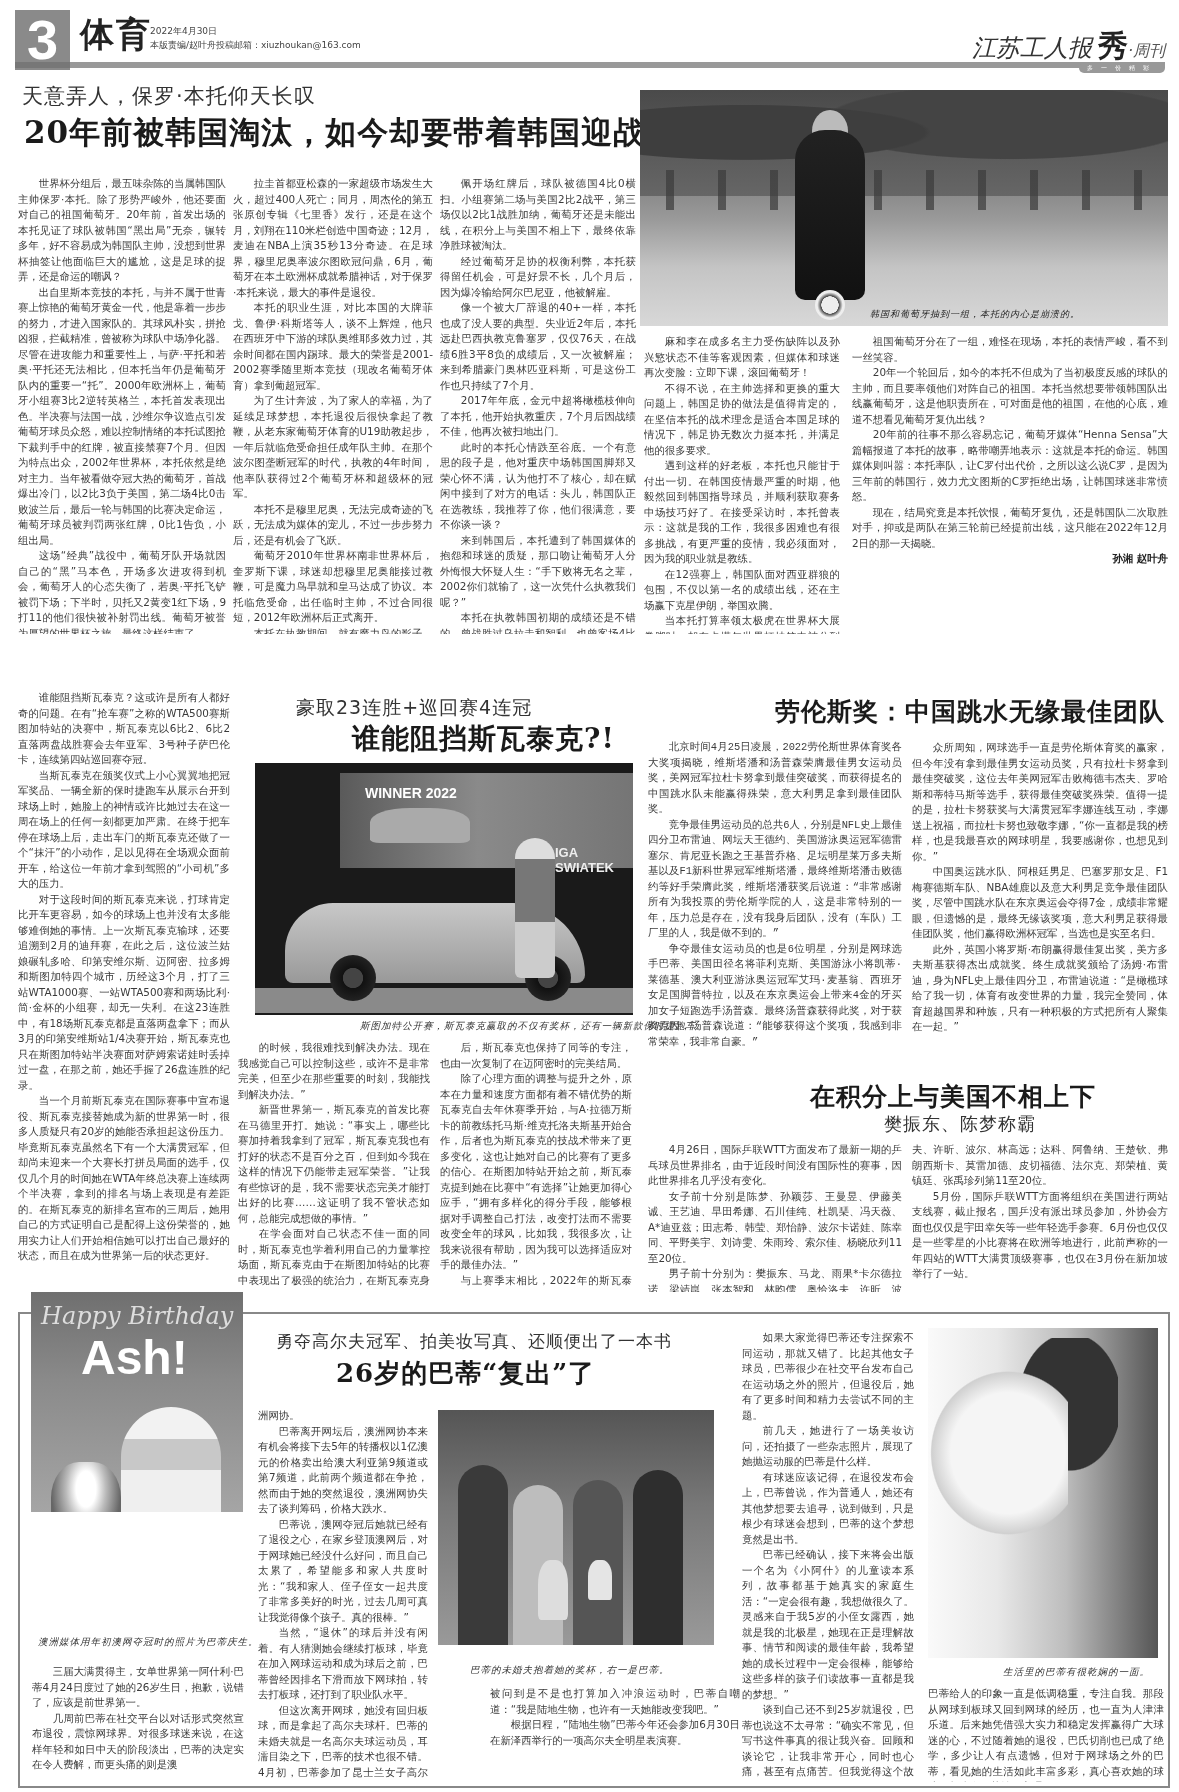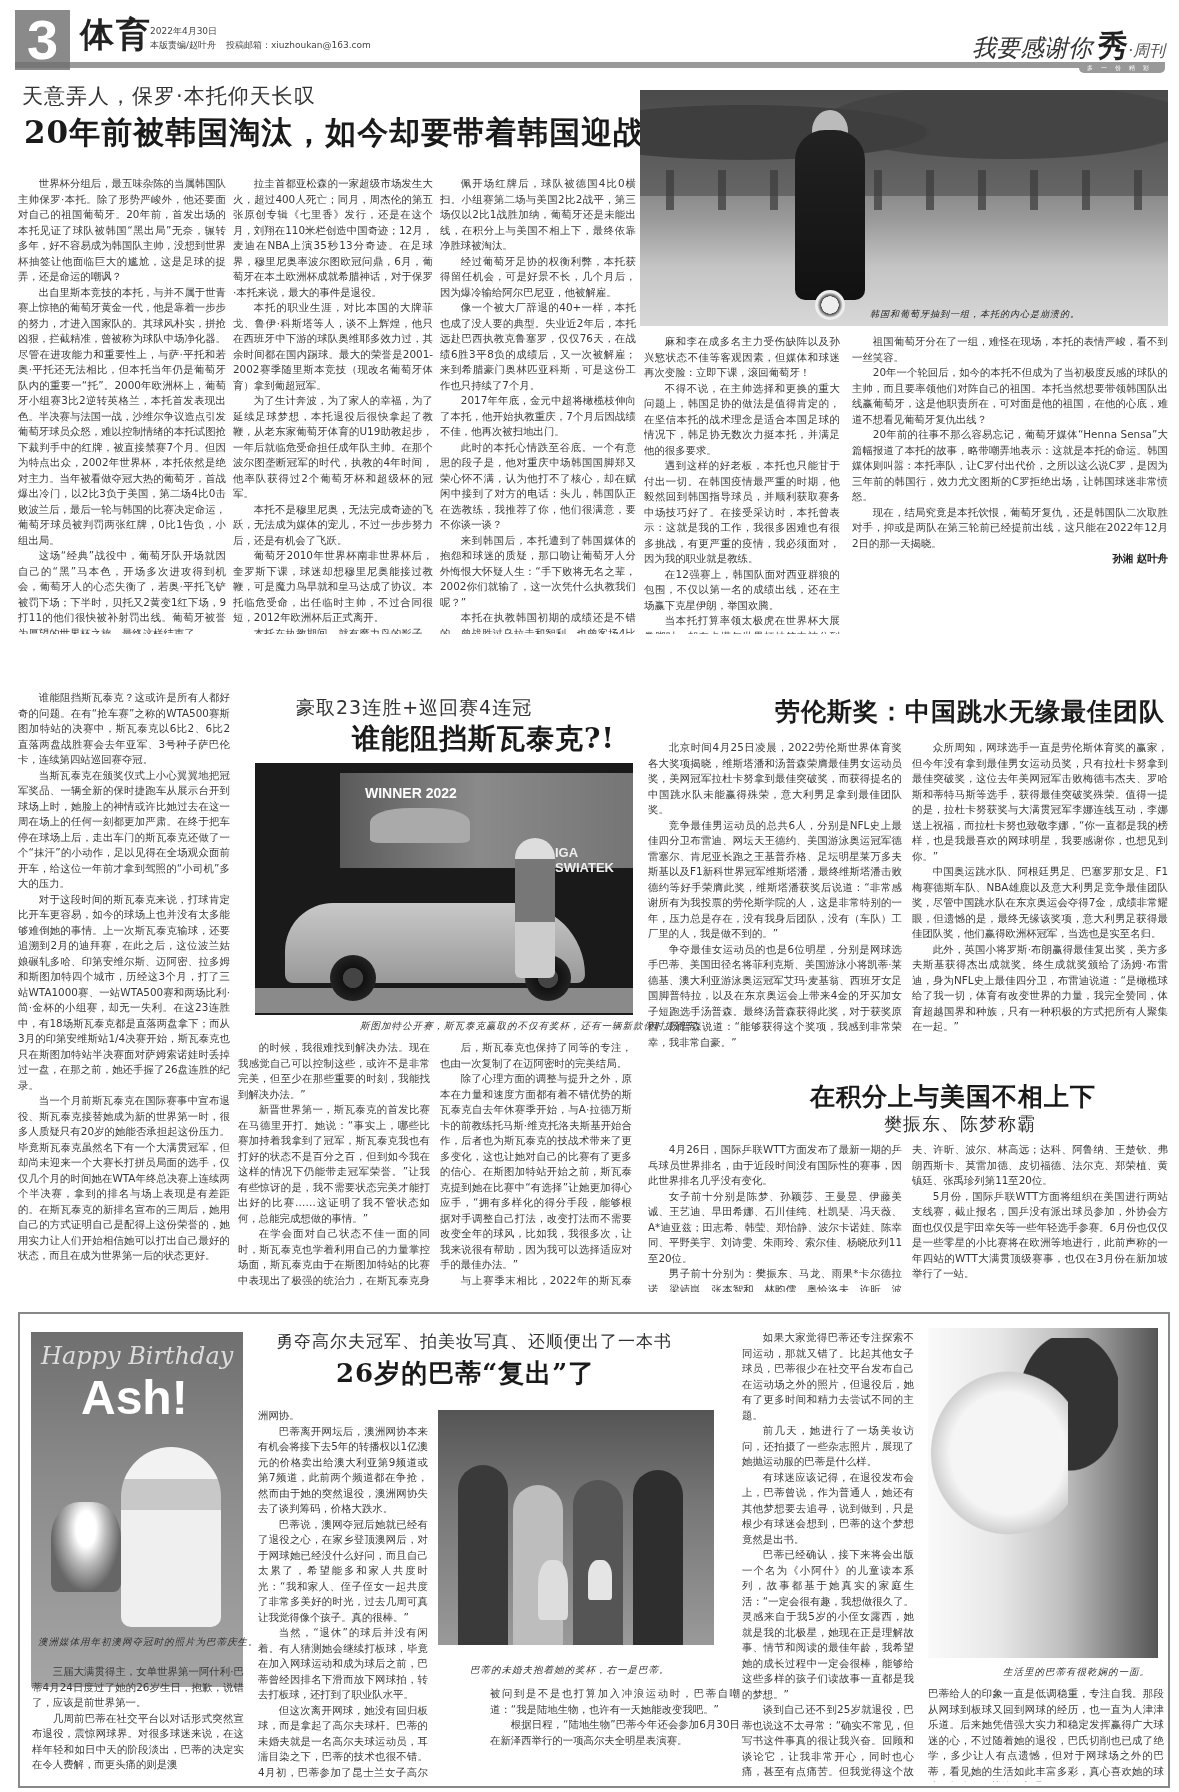--- a/index.html
+++ b/index.html
@@ -3,21 +3,21 @@
 <meta charset="utf-8">
 <style>
   * { box-sizing: border-box; margin: 0; padding: 0; }
   html, body { width: 1179px; height: 1792px; background: #fff; overflow: hidden; }
   body { font-family: "DejaVu Sans", sans-serif; color: #333; position: relative; }
 
   .masthead { position: absolute; left: 0; top: 0; width: 1179px; height: 72px; }
   .page-num { position: absolute; left: 15px; top: 10px; width: 55px; height: 60px; background: #8a8a8a; color: #fff; font-family: "Liberation Sans", sans-serif; font-weight: bold; font-size: 56px; line-height: 60px; text-align: center; }
   .section-title { position: absolute; left: 80px; top: 12px; font-size: 34px; font-weight: bold; color: #222; font-family: "DejaVu Sans", sans-serif; letter-spacing: 2px; }
   .meta { position: absolute; left: 150px; top: 24px; font-size: 9px; color: #444; line-height: 14px; }
-  .meta .email { margin-left: 10px; }
+  .meta .email { }
   .mast-rule { position: absolute; left: 15px; top: 62px; width: 1150px; height: 6px; background: #999; }
   .mast-rule-left { position: absolute; left: 15px; top: 62px; width: 55px; height: 6px; background: #777; }
   .brand { position: absolute; right: 14px; top: 26px; text-align: right; }
   .brand .paper { font-family: "DejaVu Serif", serif; font-size: 24px; font-style: italic; color: #333; }
   .brand .xiu { font-family: "DejaVu Serif", serif; font-size: 30px; font-weight: bold; color: #222; margin-left: 6px; }
   .brand .weekly { font-size: 16px; color: #555; font-style: italic; }
   .brand-tag { position: absolute; right: 14px; top: 63px; width: 86px; height: 10px; background: #999; border-radius: 5px; color: #fff; font-size: 6px; letter-spacing: 8px; text-align: center; line-height: 10px; }
 
   .col { position: absolute; font-size: 10.4px; line-height: 15.5px; color: #3a3a3a; text-align: justify; overflow: hidden; }
   .col p { text-indent: 2em; }
@@ -67,21 +67,21 @@
 <div class="masthead">
   <div class="page-num">3</div>
   <div class="section-title">体育</div>
   <div class="meta">
     <div>2022年4月30日</div>
     <div><span>本版责编/赵叶舟</span><span class="email">投稿邮箱：xiuzhoukan@163.com</span></div>
   </div>
   <div class="mast-rule"></div>
   <div class="mast-rule-left"></div>
   <div class="brand">
-    <span class="paper">我要感谢你</span><span class="xiu">秀</span><span class="weekly">·周刊</span>
+    <span class="paper">江苏工人报</span><span class="xiu">秀</span><span class="weekly">·周刊</span>
   </div>
   <div class="brand-tag">多一份精彩</div>
 </div>
 
 <div class="kicker" style="left:22px; top:82px;">天意弄人，保罗·本托仰天长叹</div>
 <div class="headline" style="left:24px; top:112px; font-size:31px;">20年前被韩国淘汰，如今却要带着韩国迎战祖国</div>
 
 <div class="photo ph-coach" style="left:640px; top:90px; width:528px; height:236px;">
   <div class="trees"></div>
     <div class="players"></div>
@@ -160,21 +160,21 @@
 
 </div>
 <div class="col" style="left:440px; top:1040px; width:192px; height:250px;">
   <p>后，斯瓦泰克也保持了同等的专注，也由一次复制了在迈阿密时的完美结局。</p>
   <p>除了心理方面的调整与提升之外，原本在力量和速度方面都有着不错优势的斯瓦泰克自去年休赛季开始，与A·拉德万斯卡的前教练托马斯·维克托洛夫斯基开始合作，后者也为斯瓦泰克的技战术带来了更多变化，这也让她对自己的比赛有了更多的信心。在斯图加特站开始之前，斯瓦泰克提到她在比赛中“有选择”让她更加得心应手，“拥有多样化的得分手段，能够根据对手调整自己打法，改变打法而不需要改变全年的球风，比如我，我很多次，让我来说很有帮助，因为我可以选择适应对手的最佳办法。”</p>
   <p>与上赛季末相比，2022年的斯瓦泰克确实迎来了全方面的“升级”，在斯瓦泰克原本并非最擅长的硬地球场上，如今能给她带来挑战的选手已经不多了，在将进入斯瓦泰克更加熟悉和擅长的红土赛季之后，她书写起来的脚步或许会更加迅猛。</p>
 
 </div>
 
 <div class="headline" style="left:775px; top:695px; font-size:25px;">劳伦斯奖：中国跳水无缘最佳团队</div>
-<div class="col" style="left:648px; top:740px; width:254px; height:320px;">
+<div class="col" style="left:648px; top:740px; width:254px; height:320px;font-family:Liberation Mono, monospace;">
   <p>北京时间4月25日凌晨，2022劳伦斯世界体育奖各大奖项揭晓，维斯塔潘和汤普森荣膺最佳男女运动员奖，美网冠军拉杜卡努拿到最佳突破奖，而获得提名的中国跳水队未能赢得殊荣，意大利男足拿到最佳团队奖。</p>
   <p>竞争最佳男运动员的总共6人，分别是NFL史上最佳四分卫布雷迪、网坛天王德约、美国游泳奥运冠军德雷塞尔、肯尼亚长跑之王基普乔格、足坛明星莱万多夫斯基以及F1新科世界冠军维斯塔潘，最终维斯塔潘击败德约等好手荣膺此奖，维斯塔潘获奖后说道：“非常感谢所有为我投票的劳伦斯学院的人，这是非常特别的一年，压力总是存在，没有我身后团队，没有（车队）工厂里的人，我是做不到的。”</p>
   <p>争夺最佳女运动员的也是6位明星，分别是网球选手巴蒂、美国田径名将菲利克斯、美国游泳小将凯蒂·莱德基、澳大利亚游泳奥运冠军艾玛·麦基翁、西班牙女足国脚普特拉，以及在东京奥运会上带来4金的牙买加女子短跑选手汤普森。最终汤普森获得此奖，对于获奖原因，汤普森说道：“能够获得这个奖项，我感到非常荣幸，我非常自豪。”</p>
 </div>
 <div class="col" style="left:912px; top:740px; width:256px; height:320px;">
   <p>众所周知，网球选手一直是劳伦斯体育奖的赢家，但今年没有拿到最佳男女运动员奖，只有拉杜卡努拿到最佳突破奖，这位去年美网冠军击败梅德韦杰夫、罗哈斯和蒂特马斯等选手，获得最佳突破奖殊荣。值得一提的是，拉杜卡努获奖与大满贯冠军李娜连线互动，李娜送上祝福，而拉杜卡努也致敬李娜，“你一直都是我的榜样，也是我最喜欢的网球明星，我要感谢你，也想见到你。”</p>
   <p>中国奥运跳水队、阿根廷男足、巴塞罗那女足、F1梅赛德斯车队、NBA雄鹿以及意大利男足竞争最佳团队奖，尽管中国跳水队在东京奥运会夺得7金，成绩非常耀眼，但遗憾的是，最终无缘该奖项，意大利男足获得最佳团队奖，他们赢得欧洲杯冠军，当选也是实至名归。</p>
   <p>此外，英国小将罗斯·布朗赢得最佳复出奖，美方多夫斯基获得杰出成就奖。终生成就奖颁给了汤姆·布雷迪，身为NFL史上最佳四分卫，布雷迪说道：“是橄榄球给了我一切，体育有改变世界的力量，我完全赞同，体育超越国界和种族，只有一种积极的方式把所有人聚集在一起。”</p>
 </div>
 
@@ -188,21 +188,21 @@
 <div class="col" style="left:912px; top:1142px; width:256px; height:150px;">
   <p style="text-indent:0">夫、许昕、波尔、林高远；达科、阿鲁纳、王楚钦、弗朗西斯卡、莫雷加德、皮切福德、法尔克、郑荣植、黄镇廷、张禹珍列第11至20位。</p>
   <p>5月份，国际乒联WTT方面将组织在美国进行两站支线赛，截止报名，国乒没有派出球员参加，外协会方面也仅仅是宇田幸矢等一些年轻选手参赛。6月份也仅仅是一些零星的小比赛将在欧洲等地进行，此前声称的一年四站的WTT大满贯顶级赛事，也仅在3月份在新加坡举行了一站。</p>
 </div>
 
 <div class="box" style="left:18px; top:1312px; width:1152px; height:476px;"></div>
 
 <div class="kicker" style="left:276px; top:1330px; font-size:17px;">勇夺高尔夫冠军、拍美妆写真、还顺便出了一本书</div>
 <div class="headline" style="left:336px; top:1356px; font-size:26px;">26岁的巴蒂“复出”了</div>
 
-<div class="photo ph-ash" style="left:31px; top:1332px; width:212px; height:355px;">
+<div class="photo ph-ash" style="left:31px; top:1292px; width:212px; height:220px;">
   <div class="hb">Happy Birthday</div>
   <div class="ash">Ash!</div>
   <div class="girl"></div>
     <div class="trophy"></div>
 </div>
 <div class="caption" style="left:38px; top:1636px;">澳洲媒体用年初澳网夺冠时的照片为巴蒂庆生。</div>
 
 <div class="col" style="left:32px; top:1664px; width:212px; height:110px;">
   <p>三届大满贯得主，女单世界第一阿什利·巴蒂4月24日度过了她的26岁生日，抱歉，说错了，应该是前世界第一。</p>
   <p>几周前巴蒂在社交平台以对话形式突然宣布退役，震惊网球界。对很多球迷来说，在这样年轻和如日中天的阶段淡出，巴蒂的决定实在令人费解，而更头痛的则是澳</p>

